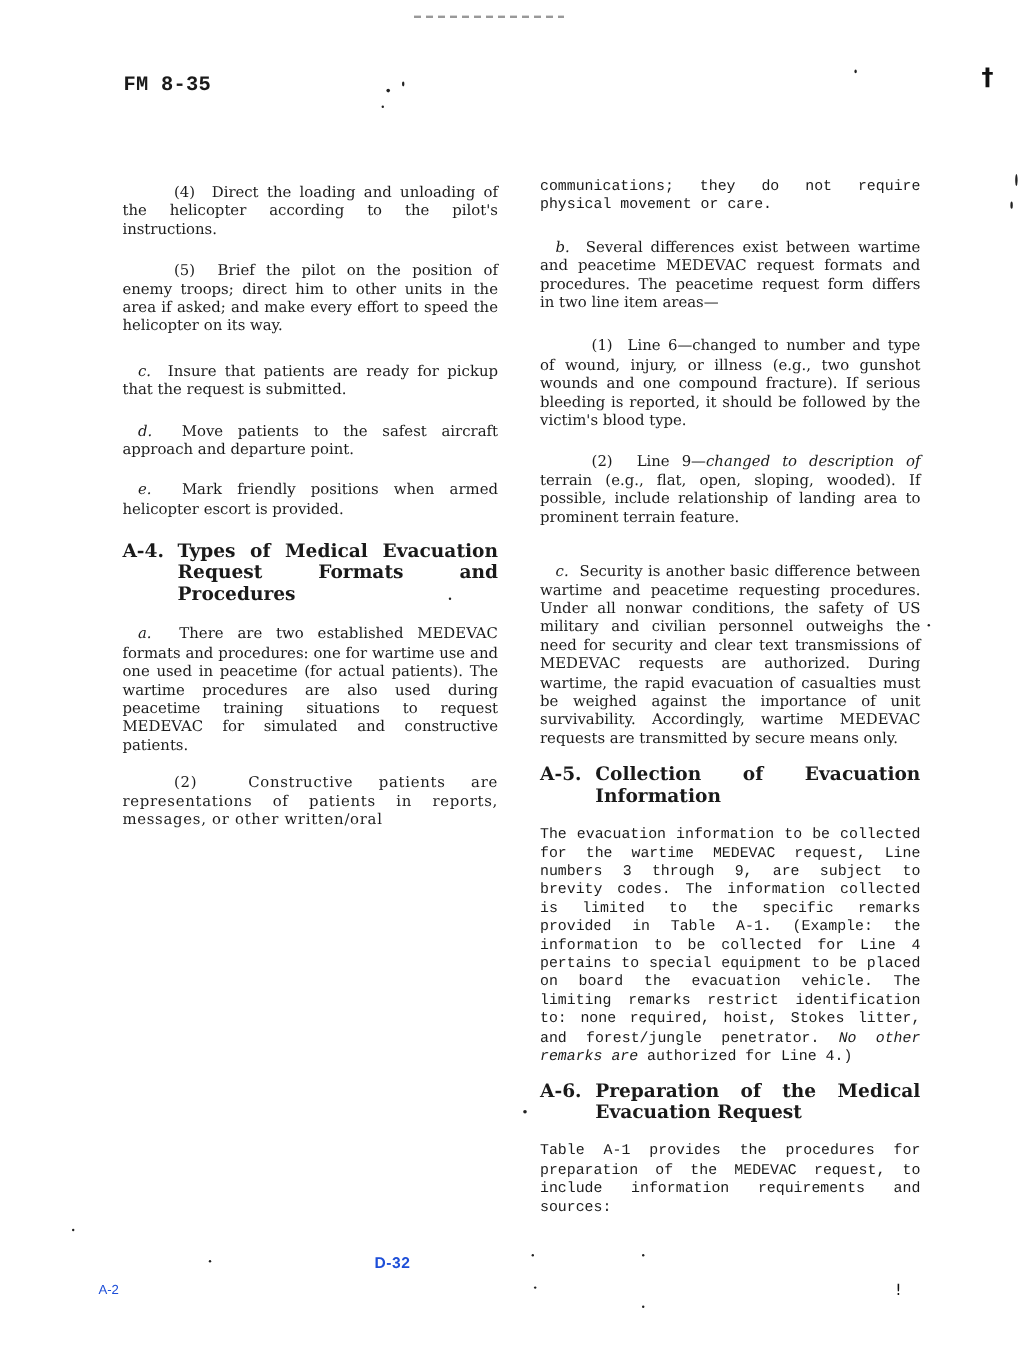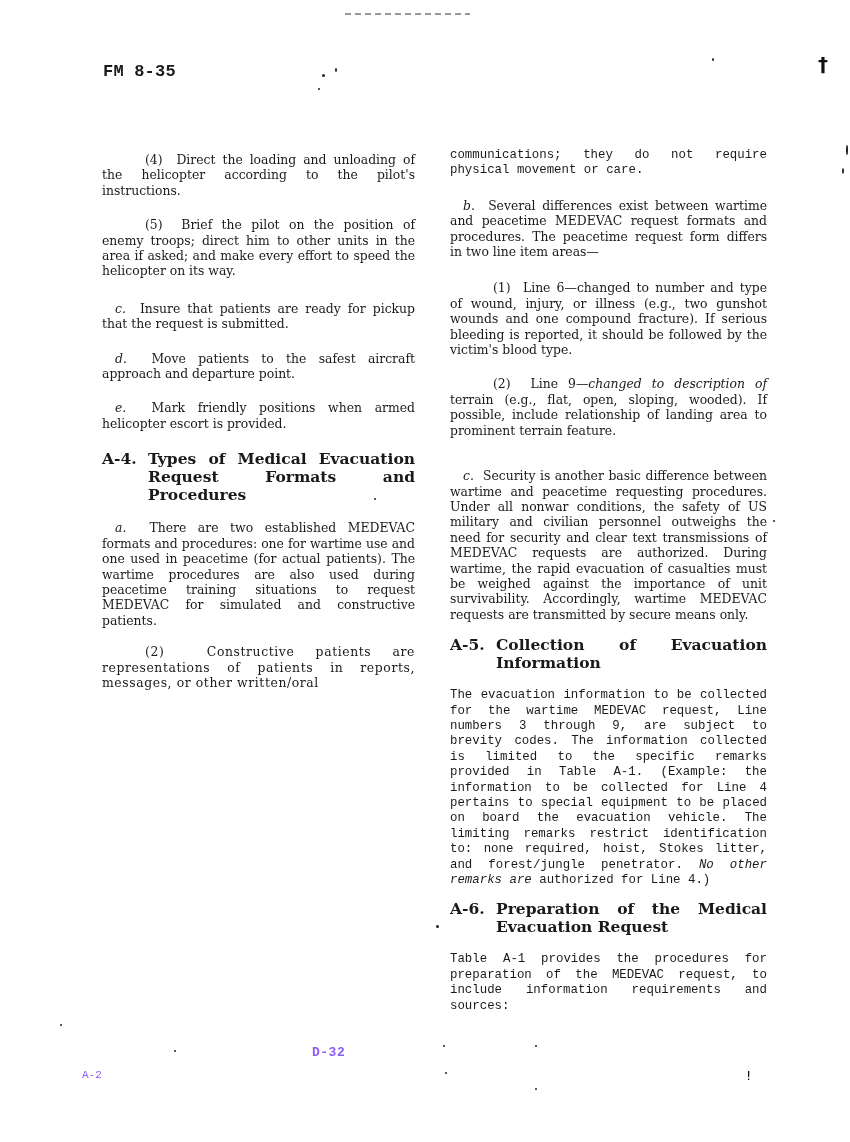--- a/index.html
+++ b/index.html
@@ -69,23 +69,23 @@
       flex: 1;
       text-align: justify;
       text-align-last: left;
     }
 
     .left-p1 { margin-bottom: 22px; }
     .left-p2 { margin-bottom: 22px; }
 
     .folio {
       position: absolute;
-      font-family: Liberation Mono, monospace;
+      font-family: Liberation Sans, sans-serif;
       font-size: 13px;
-      color: #8b5cf6;
+      color: #1d4ed8;
     }
     .folio-center { left: 312px; top: 1045px; font-weight: bold; letter-spacing: 0.5px; }
     .folio-left { left: 82px; top: 1069px; font-size: 11px; }
 
     .speck {
       position: absolute;
       background: #222;
       border-radius: 50%;
     }
     .scan-line {

